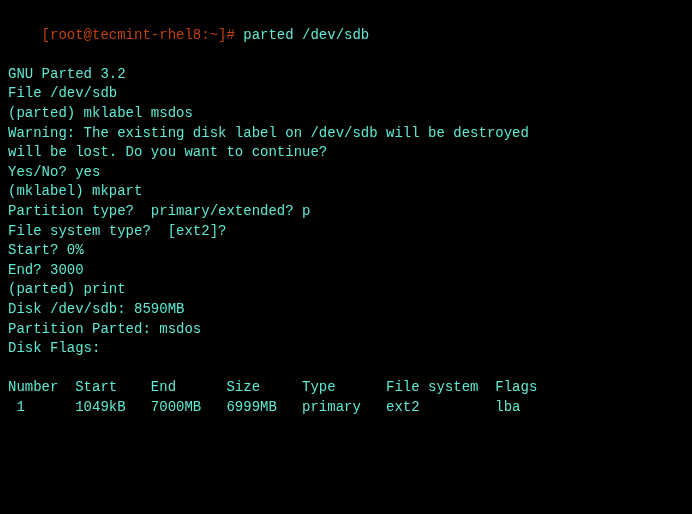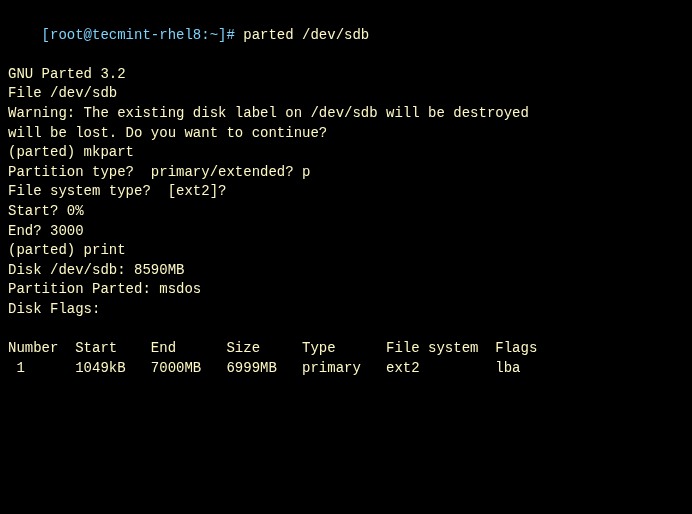--- a/index.html
+++ b/index.html
@@ -26,49 +26,51 @@
       padding: 6px 8px;
       overflow: hidden;
     }
 
     .line {
       white-space: pre;
       display: block;
     }
 
     .green {
-      color: #7dd3fc;
+      color: #c2410c;
       margin-top: 20px;
     }
 
     .white {
-      color: #fef9c3;
+      color: #5eead4;
     }
 
     @keyframes blink {
       50% { opacity: 0; }
     }
   </style>
 </head>
 <body>
 
 <div class="terminal">
 
   <span class="line">
     <span class="green">[root@tecmint-rhel8:~]#</span><span class="white"> parted /dev/sdb</span>
   </span>
 
   <span class="line white">GNU Parted 3.2</span>
   <span class="line white">File /dev/sdb</span>
 
+  <span class="line white">(parted) mklabel msdos</span>
 
   <span class="line white">Warning: The existing disk label on /dev/sdb will be destroyed</span>
   <span class="line white">will be lost. Do you want to continue?</span>
+  <span class="line white">Yes/No? yes</span>
 
-  <span class="line white">(parted) mkpart</span>
+  <span class="line white">(mklabel) mkpart</span>
   <span class="line white">Partition type?  primary/extended? p</span>
   <span class="line white">File system type?  [ext2]?</span>
   <span class="line white">Start? 0%</span>
   <span class="line white">End? 3000</span>
 
   <span class="line white">(parted) print</span>
   <span class="line white">Disk /dev/sdb: 8590MB</span>
   <span class="line white">Partition Parted: msdos</span>
   <span class="line white">Disk Flags: </span>
 

